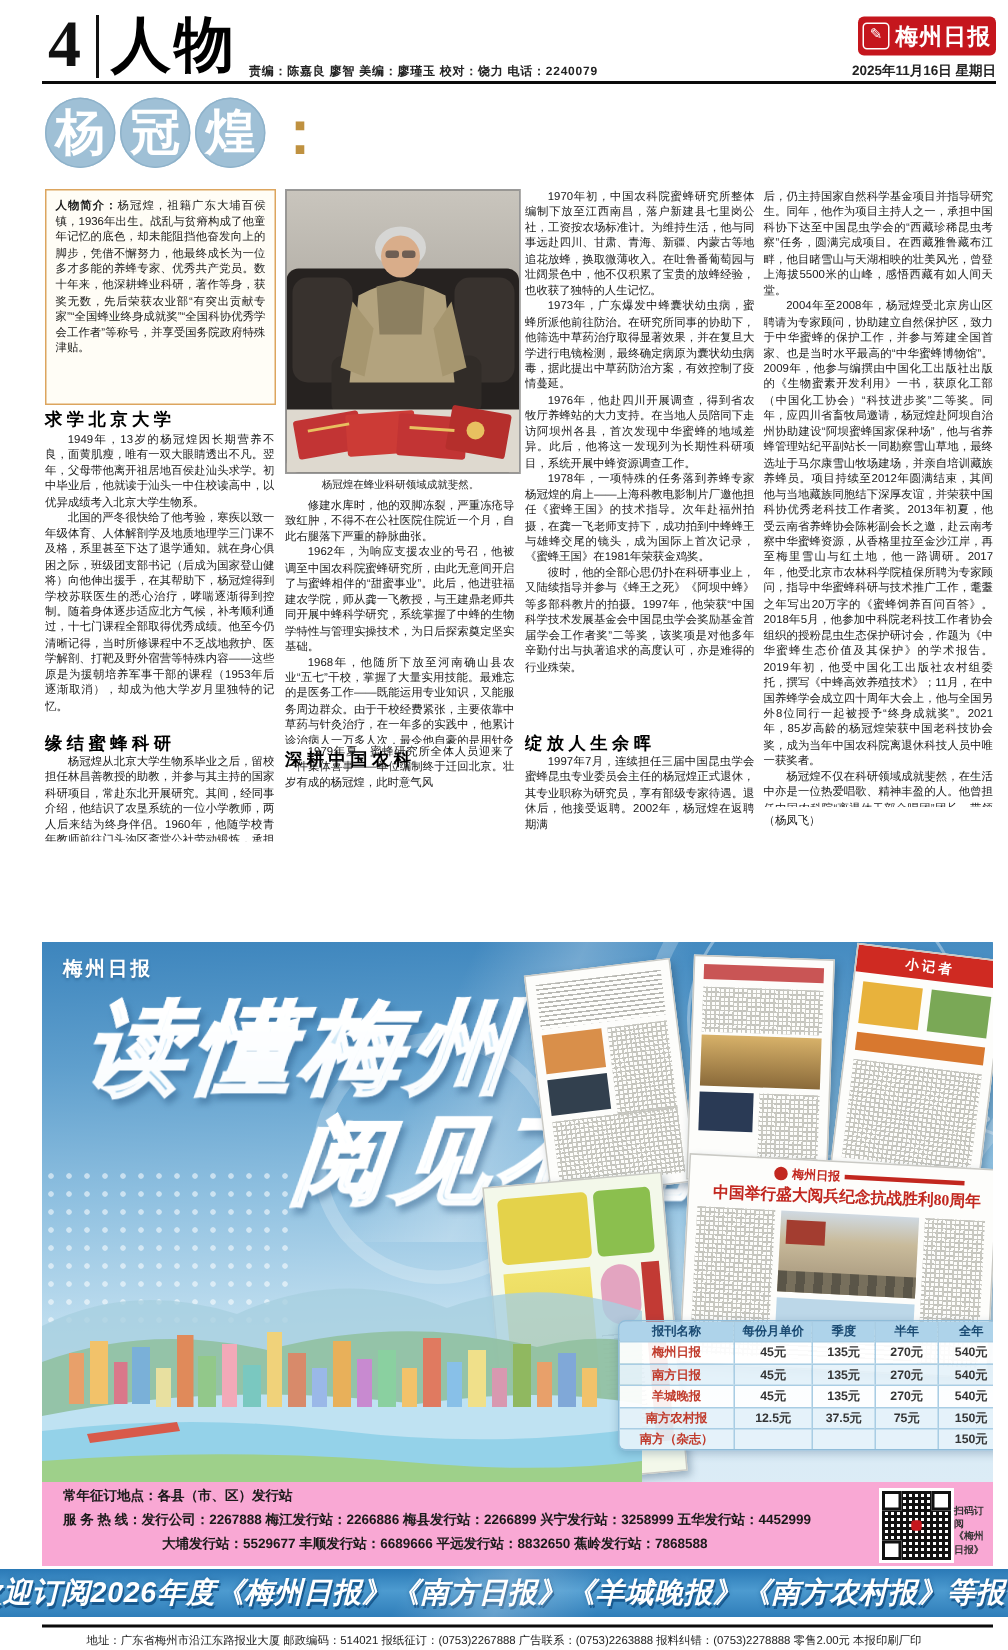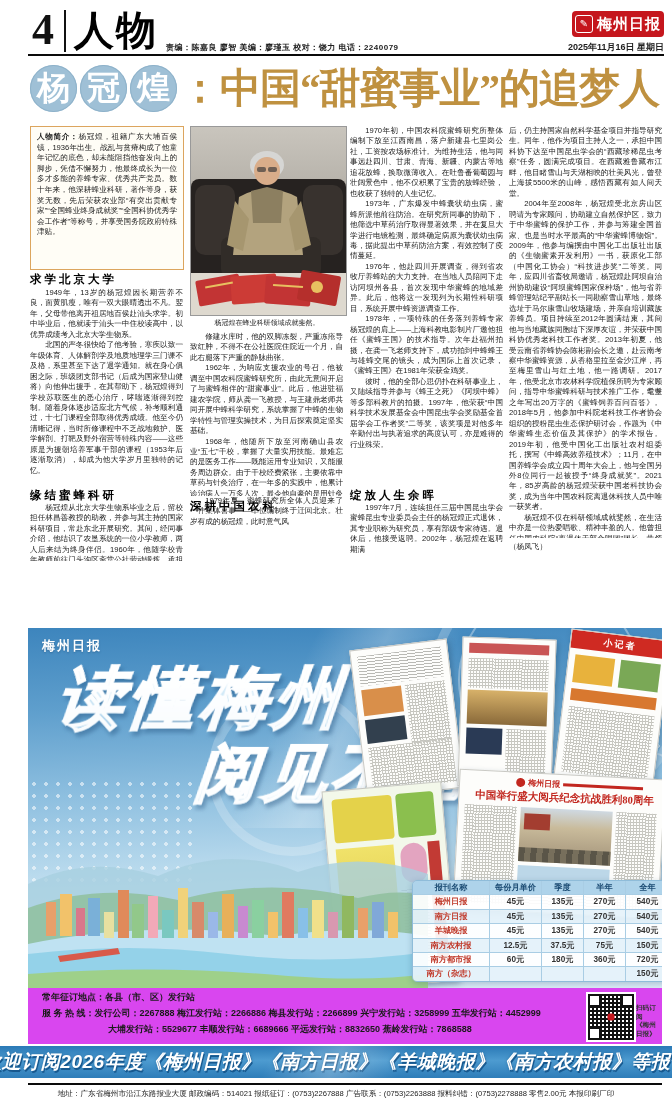--- a/index.html
+++ b/index.html
@@ -66,21 +66,21 @@
   .ptable{border:1px solid #8fbcd9;border-radius:5px;overflow:hidden;box-shadow:0 2px 6px rgba(30,70,110,.25);}
   .ptable .row{display:grid;grid-template-columns:76px 52px 42px 42px 44px;}
   .ptable .cell{font-size:8.2px;line-height:13.4px;text-align:center;border-left:1px solid #a9cde4;border-top:1px solid #a9cde4;
     background:rgba(255,255,255,.93);color:#333;font-weight:bold;}
   .ptable .row .cell:first-child{border-left:none;}
   .ptable .row.hd .cell{background:#aed3ea;color:#1a4a72;border-top:none;}
   .ptable .cell.rname{color:#c03a2b;}
   .ptable .row.alt .cell{background:rgba(229,242,250,.93);}
 
   
-  .sub-strip{background:#d946ef;}
+  .sub-strip{background:#f9a8d4;}
   .sub-line{font-size:9px;font-weight:bold;color:#1a1a1a;white-space:nowrap;}
   .qr{background:#fff;padding:2px;}
   .qr .mod{width:100%;height:100%;
     background-image:repeating-linear-gradient(0deg,#111 0 2px,transparent 2px 4px),repeating-linear-gradient(90deg,#111 0 2px,transparent 2px 4px);
     position:relative;}
   .qr .eye{position:absolute;width:9px;height:9px;border:2px solid #111;background:#fff;}
   .qr .dotc{position:absolute;width:7px;height:7px;background:#c5161d;border-radius:2px;left:50%;top:50%;transform:translate(-50%,-50%);}
   .qr-cap{font-size:6.6px;color:#333;line-height:8.5px;font-weight:bold;}
   .banner{background:linear-gradient(180deg,#2a79b6 0%,#4d9bd0 45%,#2e7db9 100%);display:flex;align-items:center;justify-content:center;overflow:hidden;}
   .banner-text{color:#ffffff;font-size:19px;font-weight:900;font-style:italic;white-space:nowrap;
@@ -106,21 +106,20 @@
     <span class="word">梅州日报</span>
   </div>
   <div class="abs mast-date" style="left:520px;top:41px;width:144px;">2025年11月16日  星期日</div>
   <div class="abs mast-rule" style="left:28px;top:54px;width:636px;"></div>
 
   <div class="abs" style="left:30px;top:62px;height:52px;display:flex;align-items:center;">
     <span class="name-circle">杨</span>
     <span class="name-circle">冠</span>
     <span class="name-circle">煌</span>
     <span class="headline-colon">：</span>
-    <span class="headline-main">中国“甜蜜事业”的追梦人</span>
   </div>
 
   <div class="abs intro-box" style="left:30px;top:126px;width:140px;height:132px;">
     <b>人物简介：</b><span>杨冠煌，祖籍广东大埔百侯镇，1936年出生。战乱与贫瘠构成了他童年记忆的底色，却未能阻挡他奋发向上的脚步，凭借不懈努力，他最终成长为一位多才多能的养蜂专家、优秀共产党员。数十年来，他深耕蜂业科研，著作等身，获奖无数，先后荣获农业部“有突出贡献专家”“全国蜂业终身成就奖”“全国科协优秀学会工作者”等称号，并享受国务院政府特殊津贴。</span>
   </div>
   <div class="abs sec-h" style="left:30px;top:272px;width:153px;">求学北京大学</div>
   <div class="abs flow" style="left:30px;top:288px;width:153px;height:196px;">
     <p>1949年，13岁的杨冠煌因长期营养不良，面黄肌瘦，唯有一双大眼睛透出不凡。翌年，父母带他离开祖居地百侯赴汕头求学。初中毕业后，他就读于汕头一中住校读高中，以优异成绩考入北京大学生物系。</p>
     <p>北国的严冬很快给了他考验，寒疾以致一年级体育、人体解剖学及地质地理学三门课不及格，系里甚至下达了退学通知。就在身心俱困之际，班级团支部书记（后成为国家登山健将）向他伸出援手，在其帮助下，杨冠煌得到学校苏联医生的悉心治疗，哮喘逐渐得到控制。随着身体逐步适应北方气候，补考顺利通过，十七门课程全部取得优秀成绩。他至今仍清晰记得，当时所修课程中不乏战地救护、医学解剖、打靶及野外宿营等特殊内容——这些原是为援朝培养军事干部的课程（1953年后逐渐取消），却成为他大学岁月里独特的记忆。</p>
   </div>
@@ -316,27 +315,20 @@
         <div class="cell">270元</div>
         <div class="cell">540元</div>
       </div>
       <div class="row alt">
         <div class="cell rname">南方农村报</div>
         <div class="cell">12.5元</div>
         <div class="cell">37.5元</div>
         <div class="cell">75元</div>
         <div class="cell">150元</div>
       </div>
-      <div class="row">
-        <div class="cell rname">南方都市报</div>
-        <div class="cell">60元</div>
-        <div class="cell">180元</div>
-        <div class="cell">360元</div>
-        <div class="cell">720元</div>
-      </div>
       <div class="row alt">
         <div class="cell rname">南方（杂志）</div>
         <div class="cell"></div>
         <div class="cell"></div>
         <div class="cell"></div>
         <div class="cell">150元</div>
       </div>
     </div>
   </div>
 

